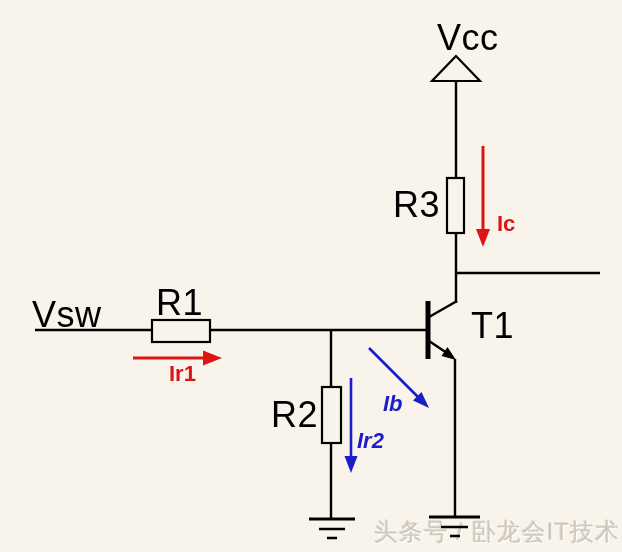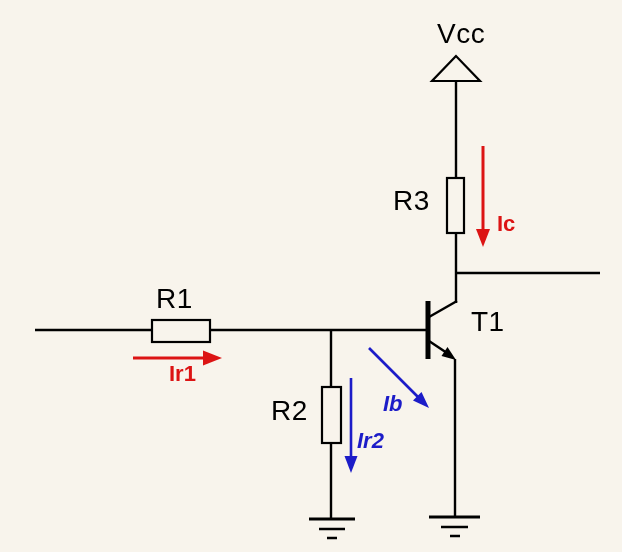--- a/index.html
+++ b/index.html
@@ -6,21 +6,21 @@
   .canvas{
     position:relative;
     width:622px;height:552px;
     background:var(--bg,#F8F4EC);
     font-family:"Liberation Sans",sans-serif;
     overflow:hidden;
   }
   .canvas svg{position:absolute;left:0;top:0;z-index:2;}
   .label{
     position:absolute;z-index:3;
-    line-height:1;font-size:28px;color:#000;
+    line-height:1;font-size:36px;color:#000;
     white-space:nowrap;letter-spacing:0.5px;
   }
   .label.current{font-size:22px;font-weight:bold;letter-spacing:0;}
   .label.red{color:var(--current_red,#DC1414);}
   .label.blue{color:var(--current_blue,#1C1CC8);font-style:italic;}
   .watermark{
     position:absolute;z-index:1;
     right:2px;bottom:4px;
     font-size:24px;letter-spacing:1px;
     color:var(--watermark,#CFC8BA);
@@ -36,20 +36,21 @@
   .redline{stroke:var(--current_red,#DC1414);stroke-width:3;fill:none;}
   .redfill{fill:var(--current_red,#DC1414);stroke:none;}
   .blueline{stroke:var(--current_blue,#1C1CC8);stroke-width:2.6;fill:none;}
   .bluefill{fill:var(--current_blue,#1C1CC8);stroke:none;}
 </style>
 </head>
 <body>
 
 <div class="canvas">
 
+  <div class="watermark">头条号 / 卧龙会IT技术</div>
 
   <svg width="622" height="552" viewBox="0 0 622 552">
 
     <g>
       <polygon class="comp" points="456,56 432,81 480,81"></polygon>
       <line class="wire" x1="456" y1="81" x2="456" y2="178"></line>
     </g>
 
     <rect class="comp" x="447" y="178" width="17" height="55"></rect>
     <line class="wire" x1="456" y1="233" x2="456" y2="303"></line>
@@ -100,20 +101,21 @@
     </g>
 
     <g>
       <line class="blueline" x1="351" y1="378" x2="351" y2="458"></line>
       <polygon class="bluefill" points="351,473 344.5,456 357.5,456"></polygon>
     </g>
   </svg>
 
   <div class="label" style="left:437px;top:20px">Vcc</div>
   <div class="label" style="left:393px;top:187px">R3</div>
+  <div class="label" style="left:32px;top:297px">Vsw</div>
   <div class="label" style="left:156px;top:285px">R1</div>
   <div class="label" style="left:471px;top:308px">T1</div>
   <div class="label" style="left:271px;top:397px">R2</div>
 
   <div class="label current red" style="left:497px;top:213px">Ic</div>
   <div class="label current red" style="left:169px;top:363px">Ir1</div>
   <div class="label current blue" style="left:383px;top:393px">Ib</div>
   <div class="label current blue" style="left:357px;top:430px">Ir2</div>
 
 </div>

